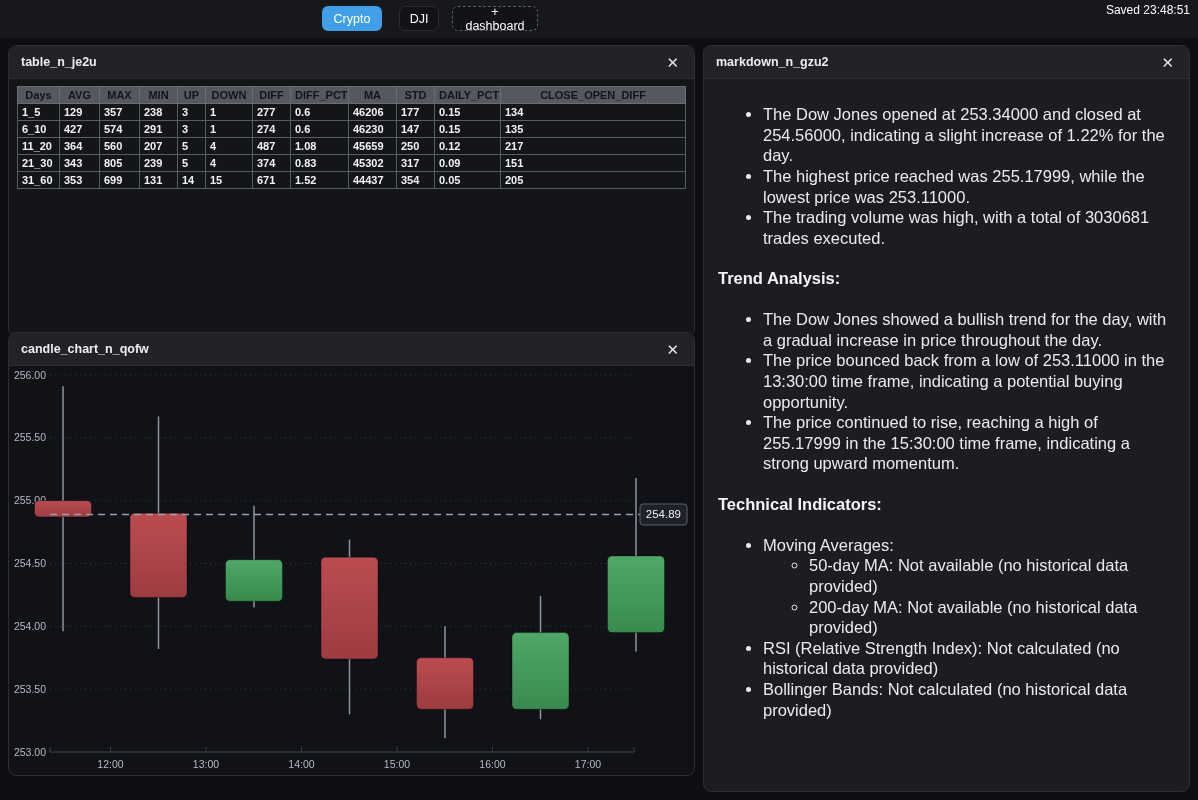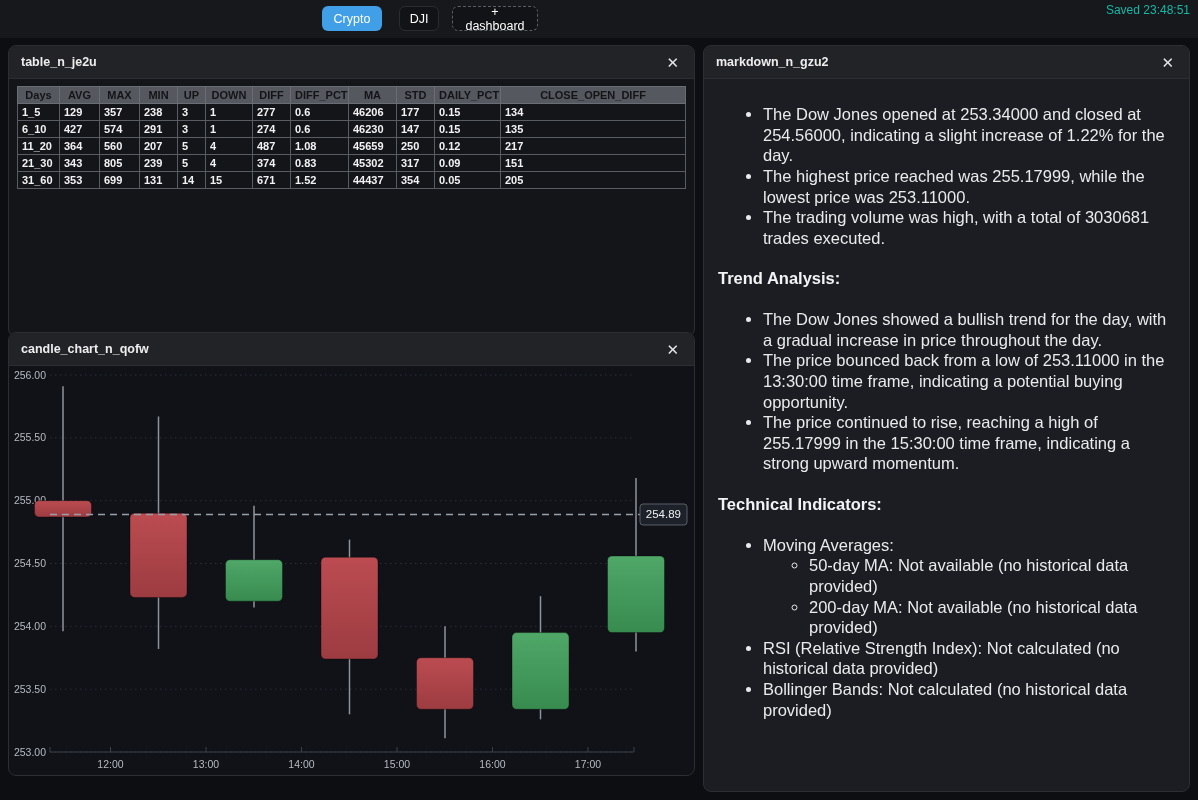--- a/index.html
+++ b/index.html
@@ -12,21 +12,21 @@
   
   .topbar { position:absolute; top:0; left:0; width:1198px; height:38px; background:#17181c; }
   .tab {
     position:absolute; top:6px; height:25px; border:none; border-radius:6px;
     font-family:"Liberation Sans",sans-serif; font-size:12.5px; color:#fff;
     display:flex; align-items:center; justify-content:center; cursor:pointer; padding:8px 10px;
   }
   .tab-active { left:322px; width:60px; background:#419fe8; }
   .tab-plain  { left:399px; width:40px; background:#121316; border:1px solid #2a2c30; }
   .tab-add    { left:452px; width:86px; background:#121316; border:1px dashed #5a5d63; }
-  .saved { position:absolute; top:3px; right:8px; font-size:12px; color:#14b8a6; }
+  .saved { position:absolute; top:3px; right:8px; font-size:12px; color:#ffffff; }
 
   
   .panel { position:absolute; background:#141519; border:1px solid #2c2e33; border-radius:8px; overflow:hidden; }
   #table-panel    { left:8px;   top:45px;  width:687px; height:292px; }
   #candle-panel   { left:8px;   top:332px; width:687px; height:444px; background:#101218; }
   #markdown-panel { left:703px; top:45px;  width:487px; height:747px; background:#1c1d22; }
   .panel-header {
     position:absolute; top:0; left:0; right:0; height:32px; background:#222327;
     border-bottom:1px solid #2c2e33; display:flex; align-items:center;
     justify-content:space-between; padding:16px 12px;

